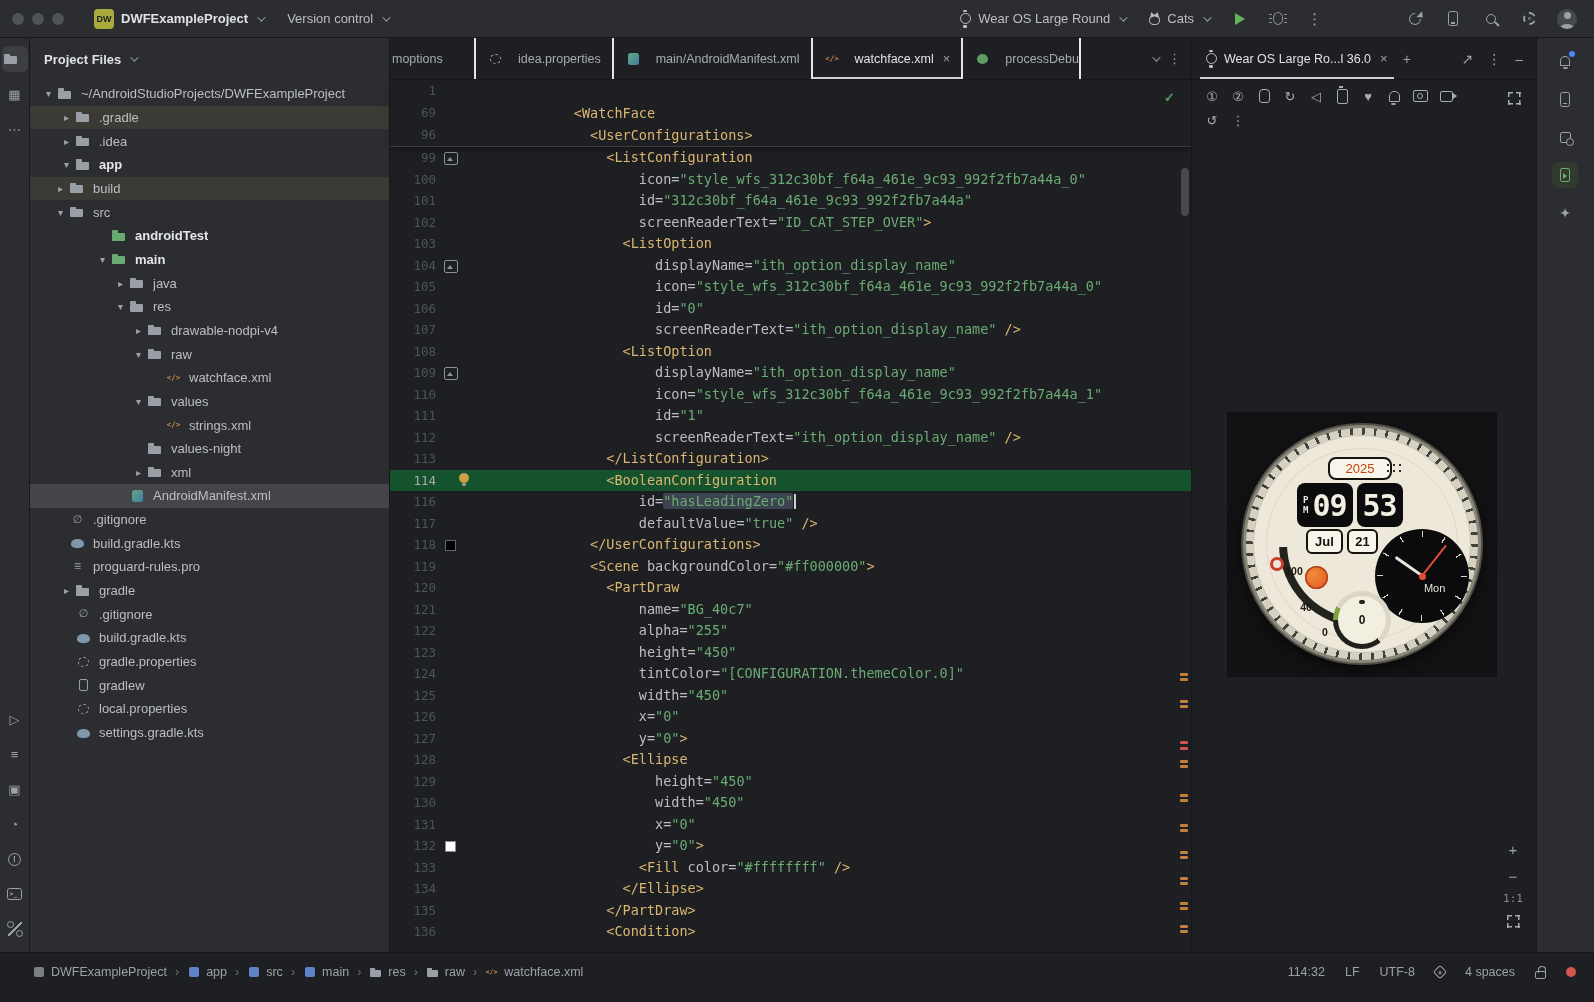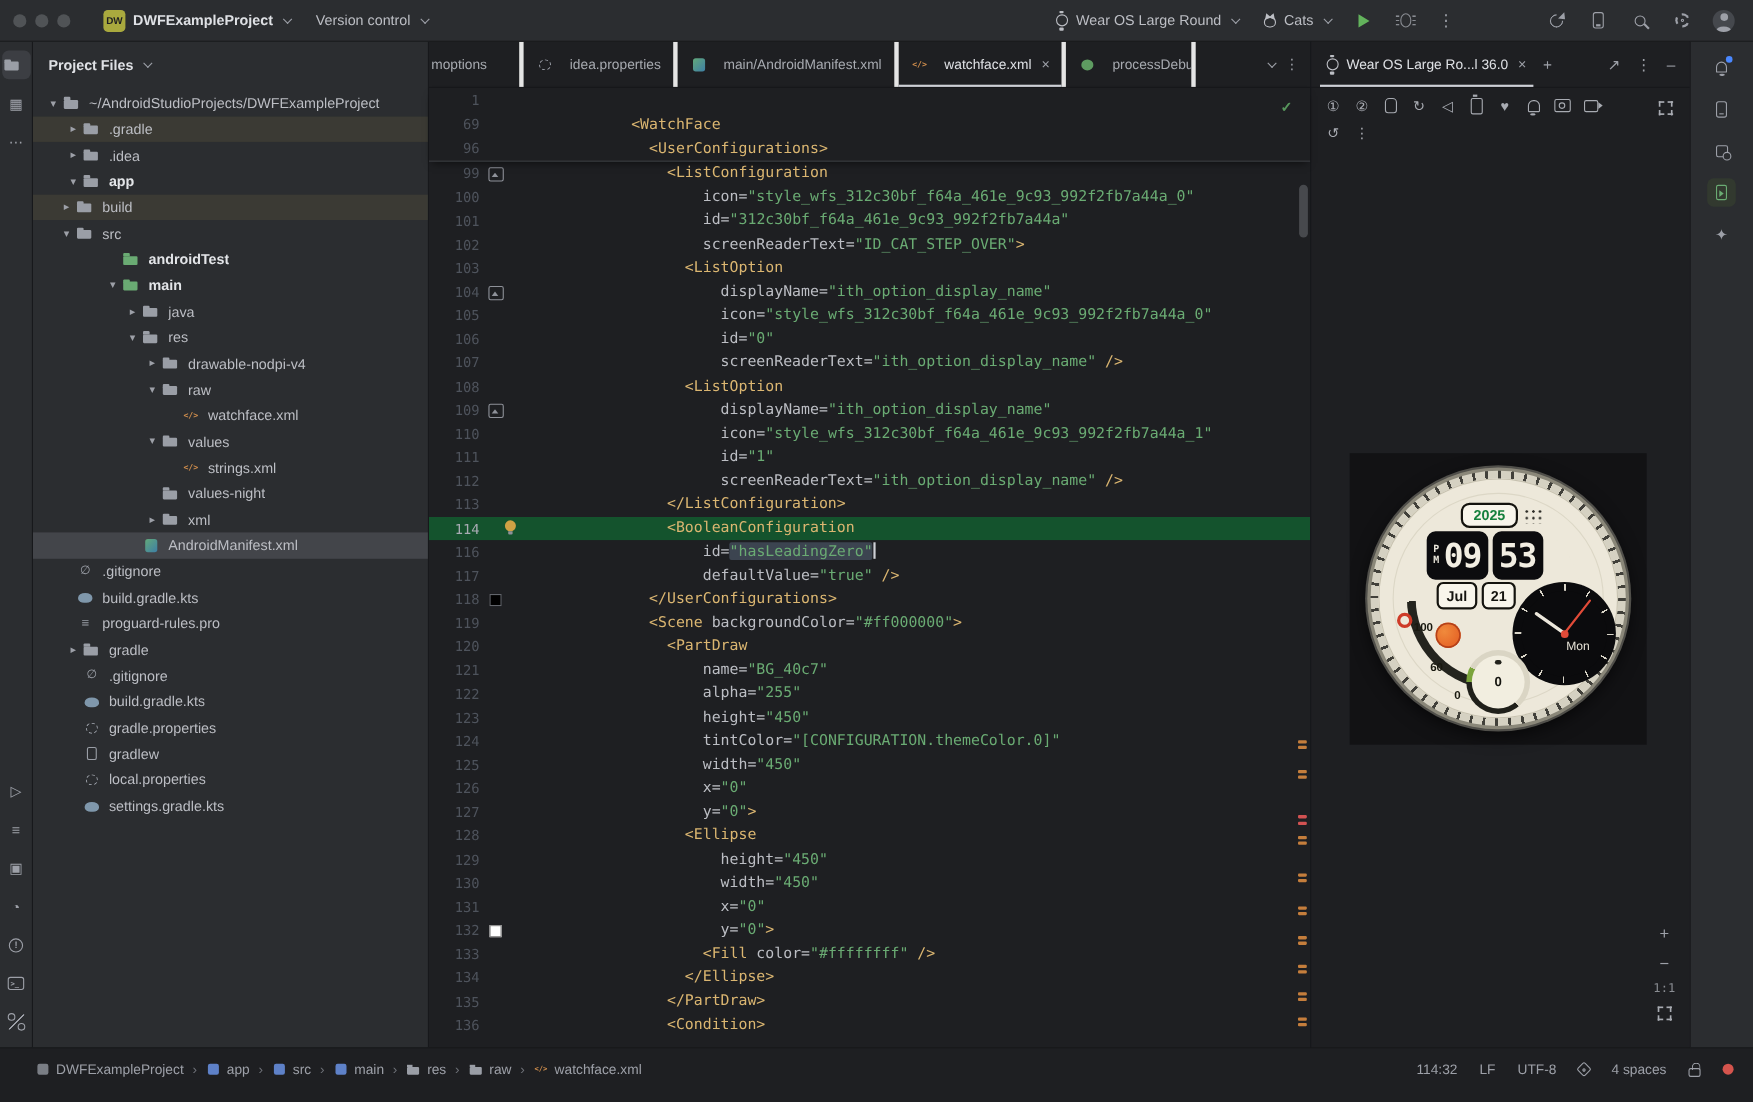--- a/index.html
+++ b/index.html
@@ -86,21 +86,21 @@
   .ti[data-ic="file-props"]::before{ content:"";position:absolute;inset:3px;border:1.5px dashed #9A9EA6;border-radius:50%; }
   .ti[data-ic="file-plain"]::before{ content:"";position:absolute;inset:2px 4px;border:1.2px solid #9A9EA6;border-radius:2px; }
   .ti[data-ic="gear"]::before{ content:"";position:absolute;inset:3px;border:1.8px dashed #9A9EA6;border-radius:50%; }
   .ti[data-ic="manifest"]::before{ content:"";position:absolute;inset:2px 3px;background:linear-gradient(135deg,#62A87A,#3E7FA5);border-radius:2.5px; }
   .ti[data-ic="xml"]::before{ content:"</>";position:absolute;inset:0;font:bold 7.5px "DejaVu Sans Mono",monospace;color:#D08E4D;line-height:16px;text-align:center; }
   .ti[data-ic="gradle"]::before{ content:"";position:absolute;inset:3px;background:#5E9C61;border-radius:50%; }
 
   
   .editor-col{ flex:1;min-width:0;display:flex;flex-direction:column;background:#1E1F22;position:relative; }
   .tabbar{ height:42px;display:flex;align-items:stretch;border-bottom:1px solid #17181B;overflow:hidden;flex:none; }
-  .tab{ display:flex;align-items:center;gap:7px;padding:0 11px;color:#A7AAB0;font-size:12.5px;position:relative;border-right:4px solid #e5e5e5;white-space:nowrap; }
+  .tab{ display:flex;align-items:center;gap:7px;padding:0 11px;color:#A7AAB0;font-size:12.5px;position:relative;border-right:2px solid #e5e5e5;white-space:nowrap; }
   .tab.active{ color:#DFE1E5; }
   .tab.active::after{ content:"";position:absolute;left:0;right:0;bottom:0;height:2.5px;background:#CED0D6; }
   .tab.clip{ width:86px;overflow:hidden;padding-left:2px; }
   .tab.clip-r{ max-width:118px;overflow:hidden; }
   .tclose{ color:#9DA0A8;font-size:13px;margin-left:2px; }
   .tclose:empty{ display:none; }
   .tabctl{ margin-left:auto;display:flex;align-items:center;gap:10px;padding:0 10px;color:#9DA0A8; }
   .sticky{ position:relative;z-index:3;border-bottom:1px solid #3A3C40;box-shadow:0 4px 7px -3px rgba(0,0,0,.55);flex:none;background:#1E1F22; }
   .codearea{ flex:1;overflow:hidden;position:relative; }
   .cl{ display:flex;height:21.5px;line-height:21.5px;font-family:"DejaVu Sans Mono",monospace;font-size:13.5px;white-space:pre; }
@@ -160,22 +160,22 @@
   
   .watch{ position:absolute;left:16px;top:13px;width:238px;height:238px;border-radius:50%;
           background:#8A8779;box-shadow:0 0 0 2px #504F4A, 0 5px 16px rgba(0,0,0,.65); }
   .tickring{ position:absolute;inset:3px;border-radius:50%;
              background:repeating-conic-gradient(#41403A 0deg 1.3deg, #D5D1C2 1.3deg 6deg); }
   .face{ position:absolute;inset:10px;border-radius:50%;background:#EDE8DA;box-shadow:inset 0 0 0 1px #C7C2B0; }
   .face::after{ content:"";position:absolute;inset:13px;border:1px solid #DCD7C6;border-radius:50%; }
   .arc{ position:absolute;left:36px;top:36px;width:166px;height:166px;border-radius:50%;
         background:conic-gradient(transparent 0 195deg, #24241E 195deg 268deg, transparent 268deg); }
   .arccover{ position:absolute;left:44px;top:44px;width:150px;height:150px;border-radius:50%;background:#EDE8DA; }
-  .yearpill{ position:absolute;left:85px;top:32px;width:52px;height:23px;background:#F8F5EB;border:2px solid #14130E;
-             border-radius:8px;display:flex;align-items:center;justify-content:center;font-weight:bold;font-size:13px;color:#15803d; }
+  .yearpill{ position:absolute;left:85px;top:32px;width:64px;height:23px;background:#F8F5EB;border:2px solid #14130E;
+             border-radius:8px;display:flex;align-items:center;justify-content:center;font-weight:normal;font-size:13px;color:#c2410c; }
   .dotgrid{ position:absolute;left:142px;top:37px;width:19px;height:14px;
             background-image:radial-gradient(#2E2D28 1px, transparent 1.3px);background-size:6px 6px; }
   .timebox{ position:absolute;left:54px;top:58px;height:44px;display:flex;gap:4px; }
   .tb1,.tb2{ background:#0C0C0E;border-radius:8px;display:flex;align-items:center;padding:0 6px; }
   .ampm{ display:flex;flex-direction:column;align-items:center;margin-right:4px; }
   .ampm span{ font:bold 9px "DejaVu Sans Mono",monospace;color:#ECE8DC;line-height:10px; }
   .digits{ font:bold 30px "DejaVu Sans Mono",monospace;color:#F2EEE2;letter-spacing:-1px; }
   .datebox{ position:absolute;top:104px;height:25px;background:#F8F5EB;border:2px solid #14130E;border-radius:6px;
             display:flex;align-items:center;justify-content:center;font-weight:bold;font-size:13px;color:#14130E; }
   .jul{ left:63px;width:37px; } .d21{ left:104px;width:31px; }
@@ -908,21 +908,21 @@
           <div class="datebox jul">Jul</div>
           <div class="datebox d21">21</div>
           <div class="subdial">
             <div class="sticks"></div>
             <span class="mon">Mon</span>
             <div class="hand hw"></div>
             <div class="hand hr"></div>
             <div class="pivot"></div>
           </div>
           <div class="gnum g100">100</div>
-          <div class="gnum g50">60</div>
+          <div class="gnum g50">40</div>
           <div class="gnum g0">0</div>
           <div class="odot"></div>
           <div class="rdot"></div>
           <div class="subgauge">
               <span>0</span>
             </div>
         </div>
       </div>
 
       <div class="zoomstack">

